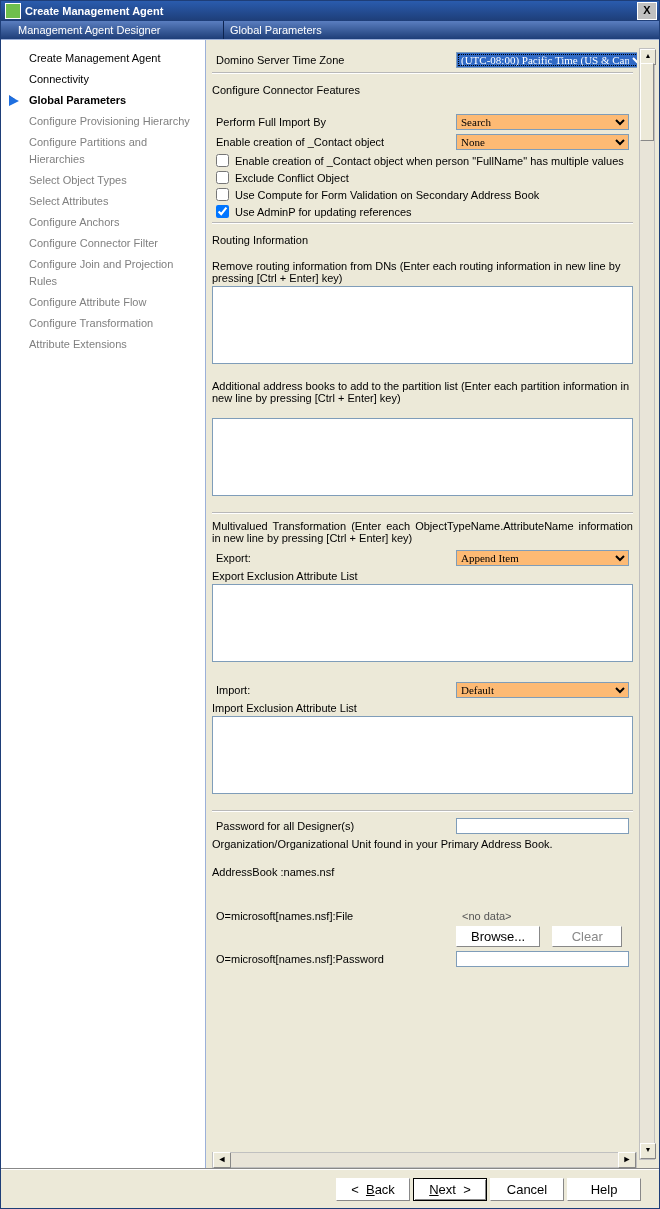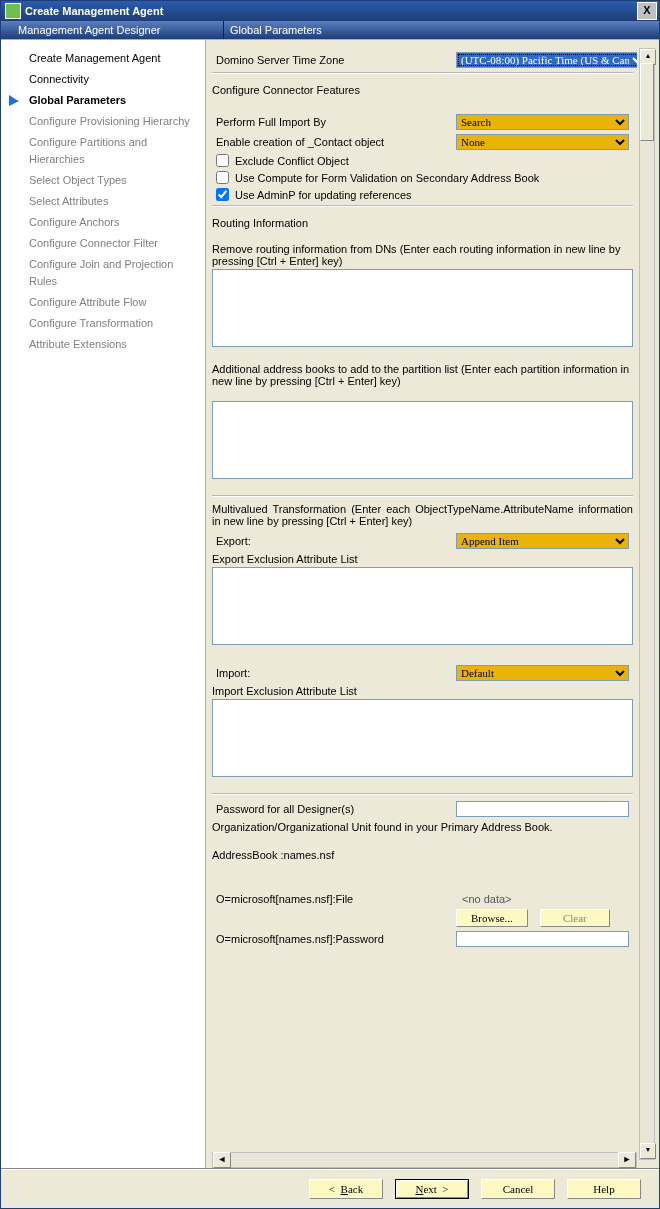--- a/index.html
+++ b/index.html
@@ -22,36 +22,36 @@
 .arrow svg{width:10px;height:10px}
 .content{flex:1;display:flex;border-top:1px solid #9cb0d8}
 .inner{flex:1;background:#ece9d8;position:relative;overflow:hidden}
 .scroll-region{position:absolute;left:6px;right:22px;top:8px;bottom:8px;overflow:hidden}
 .scroll-inner{padding-right:4px}
 .label{color:#000}
 .row{display:flex;align-items:center;margin:4px 4px}
 .row .label{flex:0 0 240px}
 .sep{border-top:1px solid #b8b8b8;border-bottom:1px solid #fff;height:0;margin:4px 0 6px 0}
 .section-label{margin:10px 0 6px 0}
-select.field{width:190px;font-family:Tahoma;font-size:11px;border:1px solid #7f9db9;background:#eab308}
+select.field{width:190px;font-family:Tahoma;font-size:11px;border:1px solid #7f9db9;background:#fdba74}
 select.sel-dotted{outline:1px dotted #000;outline-offset:-3px;background:#316ac5;color:#fff}
 input[type=text].field{font-family:Tahoma;font-size:11px;border:1px solid #7f9db9;padding:1px 2px;background:#fff}
 .chk input{margin:0 6px 0 0;vertical-align:middle}
 .txtarea{width:100%;height:78px;border:1px solid #7f9db9;background:#fff;box-sizing:border-box;font-family:Tahoma;font-size:11px;resize:none;overflow:auto}
 .nodata{color:#555;margin-left:6px}
-.btn{background:#fef9c3;border:1px solid #888;border-top-color:#fff;border-left-color:#fff;padding:2px 14px;font-family:Liberation Serif, serif;font-size:11px;min-width:70px;text-align:center;cursor:default}
+.btn{background:#ffffff;border:1px solid #888;border-top-color:#fff;border-left-color:#fff;padding:2px 14px;font-family:Liberation Sans, sans-serif;font-size:13px;min-width:70px;text-align:center;cursor:default}
 .btn.dis{color:#888}
 .hscroll{position:absolute;left:6px;right:22px;bottom:0;height:16px;background:#e8e4d8;border:1px solid #c0c0c0;box-sizing:border-box;display:flex;align-items:center;justify-content:space-between}
 .hscroll .arrbtn{width:16px;height:14px;background:#ece9d8;border:1px solid #888;border-top-color:#fff;border-left-color:#fff;font-size:9px;line-height:12px;text-align:center}
 .vscroll{position:absolute;right:4px;top:8px;bottom:8px;width:16px;background:#e8e4d8;border:1px solid #c0c0c0;box-sizing:border-box}
 .vscroll .arrbtn{position:absolute;left:0;width:14px;height:14px;background:#ece9d8;border:1px solid #888;border-top-color:#fff;border-left-color:#fff;font-size:7px;line-height:12px;text-align:center}
 .vscroll .arrbtn.up{top:0}
 .vscroll .arrbtn.dn{bottom:0}
 .vscroll .thumb{position:absolute;left:0;width:14px;top:14px;height:78px;background:#ece9d8;border:1px solid #888;border-top-color:#fff;border-left-color:#fff;box-sizing:border-box}
-.footer{height:38px;border-top:1px solid #fff;display:flex;align-items:center;justify-content:flex-end;padding-right:18px;gap:12px;background:#ece9d8}
+.footer{height:38px;border-top:1px solid #fff;display:flex;align-items:center;justify-content:flex-end;padding-right:18px;gap:3px;background:#ece9d8}
 .footer .btn{min-width:74px;padding:3px 0}
 .footer .btn.default{border:1px solid #000;box-shadow:inset 1px 1px 0 #fff,inset -1px -1px 0 #888}
 .u{text-decoration:underline}
 .footer-wrap{border-top:1px solid #888}
 </style>
 </head>
 <body>
 
 <div class="window">
   <div class="titlebar">
@@ -104,20 +104,24 @@
             <div class="row">
               <div class="label">Perform Full Import By</div>
               <select class="field"><option>Search</option></select>
             </div>
             <div class="row">
               <div class="label">Enable creation of _Contact object</div>
               <select class="field"><option>None</option></select>
             </div>
             <div class="chk row">
                 <input type="checkbox" style="">
+                <span>Enable creation of _Contact object when person "FullName" has multiple values</span>
+              </div>
+            <div class="chk row">
+                <input type="checkbox" style="">
                 <span>Exclude Conflict Object</span>
               </div>
             <div class="chk row">
                 <input type="checkbox" style="">
                 <span>Use Compute for Form Validation on Secondary Address Book</span>
               </div>
             <div class="chk row">
                 <input type="checkbox" checked="" style="">
                 <span>Use AdminP for updating references</span>
               </div>

